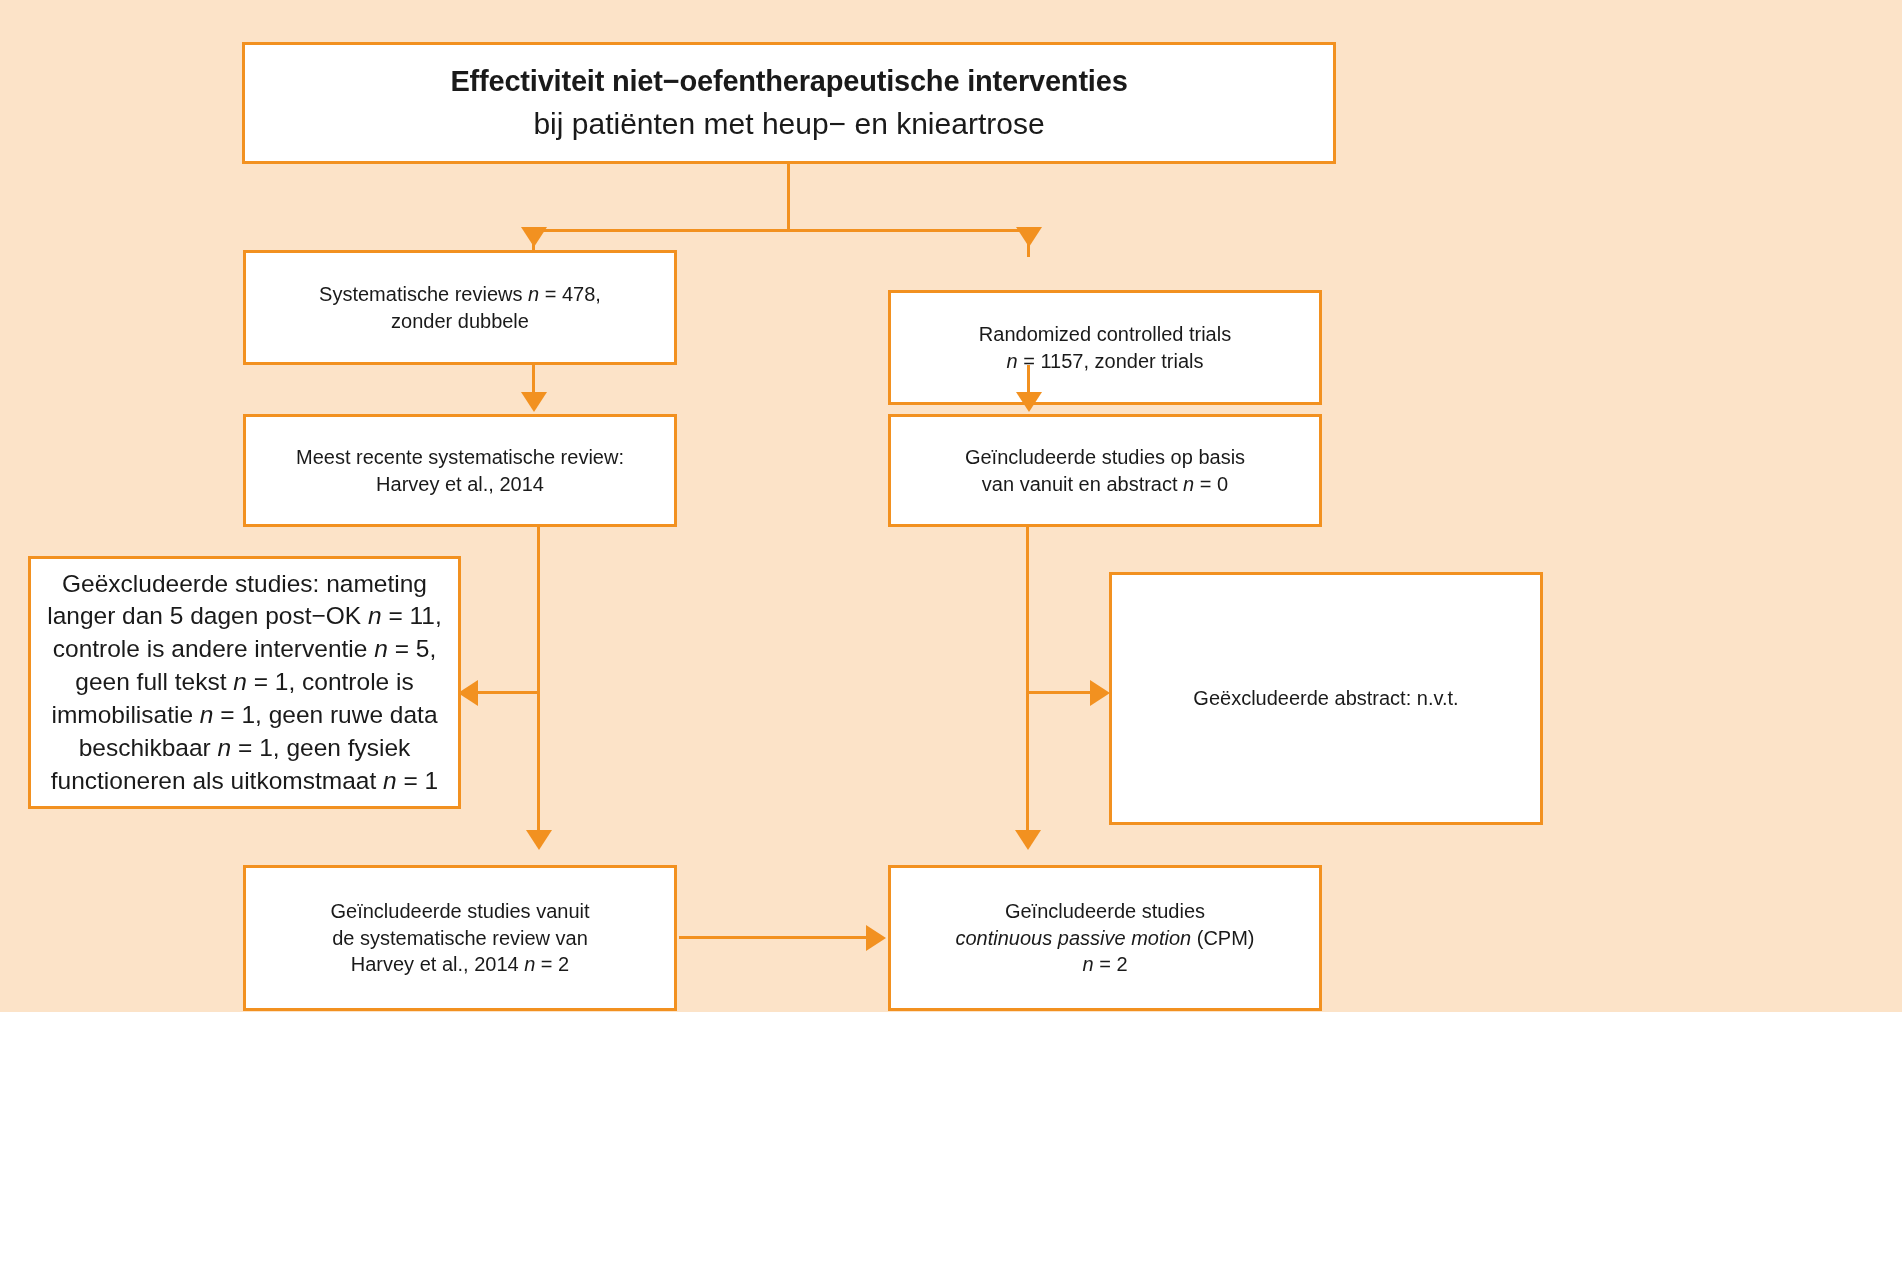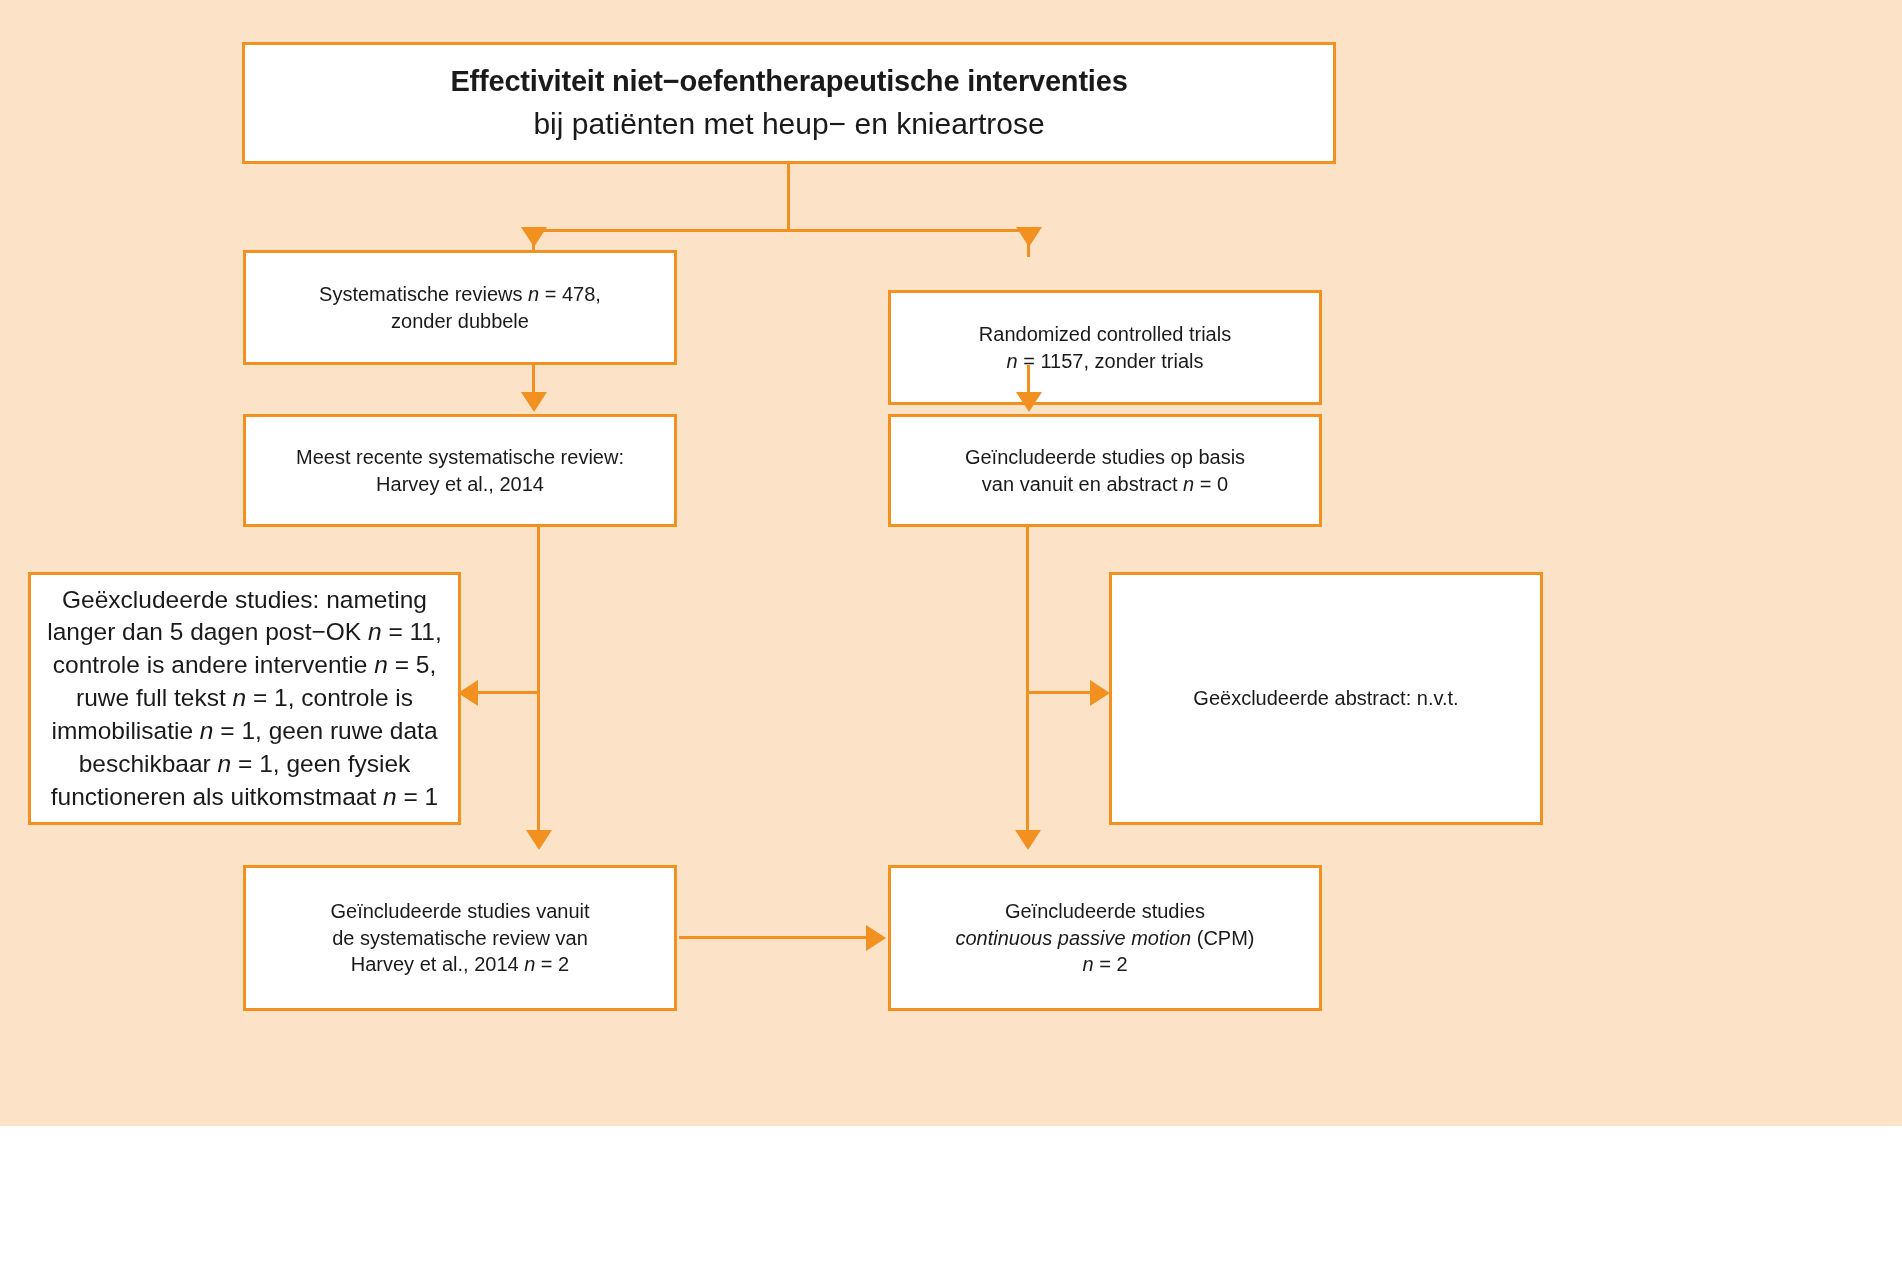--- a/index.html
+++ b/index.html
@@ -6,21 +6,21 @@
     margin: 0;
     padding: 0;
   }
   body {
     background: #ffffff;
     font-family: "Liberation Sans", sans-serif;
   }
   #canvas {
     position: relative;
     width: 1902px;
-    height: 1126px;
+    height: 1012px;
     background: #fce3c8;
     overflow: hidden;
   }
   .box {
     position: absolute;
     background: #ffffff;
     border: 3px solid #f29120;
     box-sizing: border-box;
     display: flex;
     flex-direction: column;
@@ -121,25 +121,25 @@
     <span class="line body-text">Meest recente systematische review:</span>
     <span class="line body-text">Harvey et al., 2014</span>
   </div>
 
   <div class="vline" style="left:537px; top:527px; height:310px;"></div>
   <div class="arrow-down" style="left:526px; top:830px;"></div>
 
   <div class="hline" style="left:478px; top:691px; width:61px;"></div>
   <div class="arrow-left" style="left:458px; top:680px;"></div>
 
-  <div class="box body-text-sm" style="left:28px; top:572px; width:433px; height:253px; padding:6px 16px;">
+  <div class="box body-text-sm" style="left:28px; top:556px; width:433px; height:253px; padding:6px 16px;">
     <span class="line">Geëxcludeerde studies: nameting</span>
     <span class="line"><span>langer dan 5 dagen post−OK </span><em class="n">n</em><span> = 11,</span></span>
     <span class="line"><span>controle is andere interventie </span><em class="n">n</em><span> = 5,</span></span>
-    <span class="line"><span>ruwe full tekst </span><em class="n">n</em><span> = 1, controle is</span></span>
+    <span class="line"><span>geen full tekst </span><em class="n">n</em><span> = 1, controle is</span></span>
     <span class="line"><span>immobilisatie </span><em class="n">n</em><span> = 1, geen ruwe data</span></span>
     <span class="line"><span>beschikbaar </span><em class="n">n</em><span> = 1, geen fysiek</span></span>
     <span class="line"><span>functioneren als uitkomstmaat </span><em class="n">n</em><span> = 1</span></span>
   </div>
 
   <div class="box" style="left:243px; top:865px; width:434px; height:146px;">
     <span class="line body-text">Geïncludeerde studies vanuit</span>
     <span class="line body-text">de systematische review van</span>
     <span class="line body-text"><span>Harvey et al., 2014 </span><em class="n">n</em><span> = 2</span></span>
   </div>

